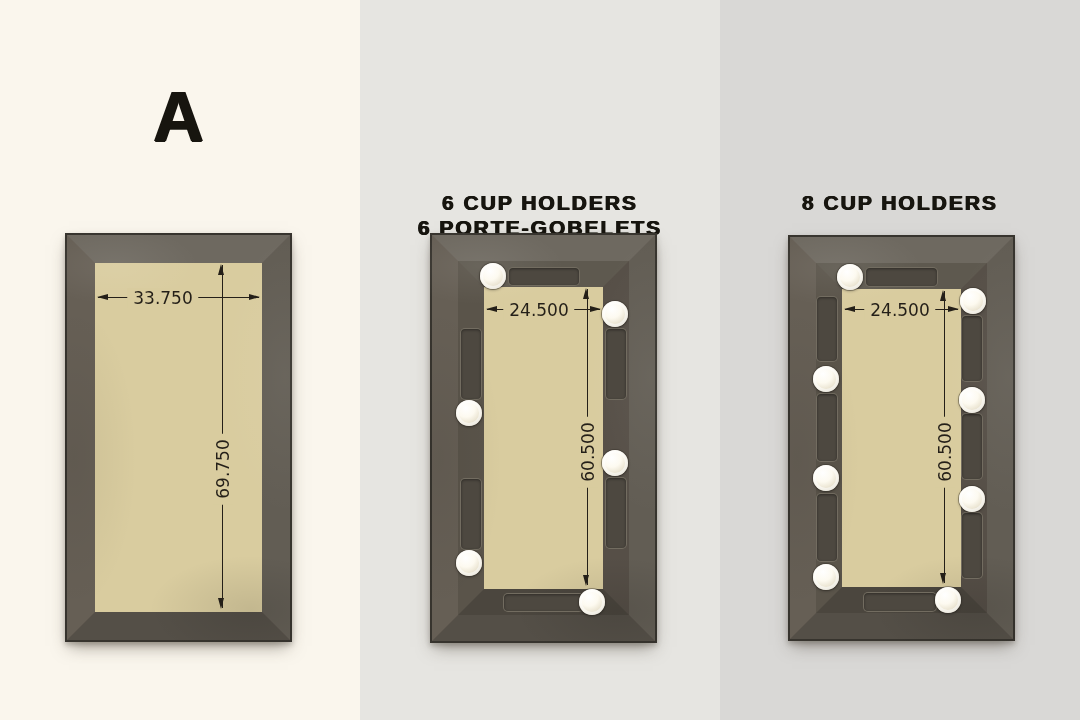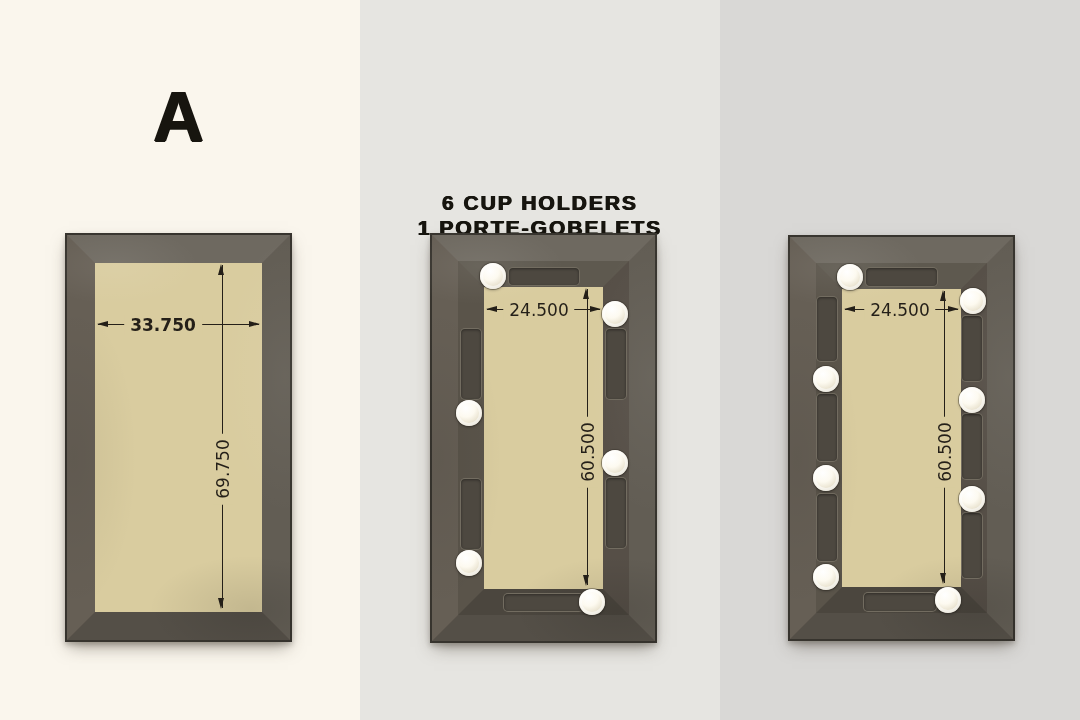--- a/index.html
+++ b/index.html
@@ -76,39 +76,39 @@
 </head>
 <body>
 
 <div class="stage">
 
   <section class="panel panel-a">
     <div class="panel-title">A</div>
     <div class="tbl tbl-a" style="left:65px;top:233px;width:227px;height:409px;">
       <div class="frame">
         <div class="felt">
-          <div class="dim dim-h" style="top:61px;font-weight:bold;">
+          <div class="dim dim-h" style="top:34px;">
             <span class="arr arr-l"></span>
             <span class="arr arr-r"></span>
             <span class="dim-label" style="left:65px;">33.750</span>
           </div>
           <div class="dim dim-v" style="left:127px;">
             <span class="arr arr-u"></span>
             <span class="arr arr-d"></span>
             <span class="dim-label v" style="top:204px;">69.750</span>
           </div>
         </div>
       </div>
     </div>
   </section>
 
   <section class="panel panel-b6">
     <div class="panel-subs">
       <div>6 CUP HOLDERS</div>
-      <div>1 PORTE-GOBELETS</div>
+      <div>6 PORTE-GOBELETS</div>
     </div>
     <div class="tbl tbl-b" style="left:70px;top:233px;width:227px;height:410px;">
       <div class="frame">
         <div class="rail">
           <div class="felt">
             <div class="dim dim-h" style="top:22px;">
               <span class="arr arr-l"></span>
               <span class="arr arr-r"></span>
               <span class="dim-label" style="left:52px;">24.500</span>
             </div>
@@ -132,20 +132,21 @@
       <div class="cup" style="left:172px;top:68px;"></div>
       <div class="cup" style="left:26px;top:167px;"></div>
       <div class="cup" style="left:172px;top:217px;"></div>
       <div class="cup" style="left:26px;top:317px;"></div>
       <div class="cup" style="left:149px;top:356px;"></div>
     </div>
   </section>
 
   <section class="panel panel-b8">
     <div class="panel-subs">
+      <div>8 CUP HOLDERS</div>
     </div>
     <div class="tbl tbl-b" style="left:68px;top:235px;width:227px;height:406px;">
       <div class="frame">
         <div class="rail">
           <div class="felt">
             <div class="dim dim-h" style="top:20px;">
               <span class="arr arr-l"></span>
               <span class="arr arr-r"></span>
               <span class="dim-label" style="left:55px;">24.500</span>
             </div>

